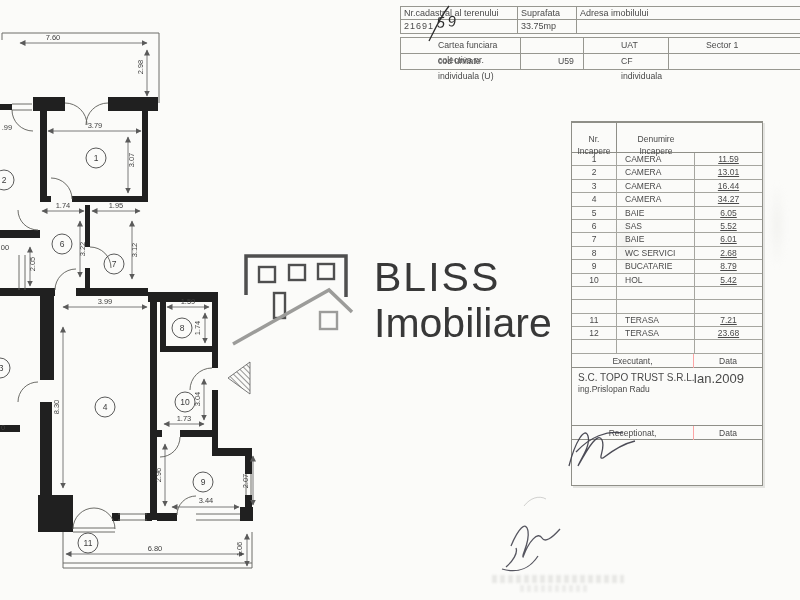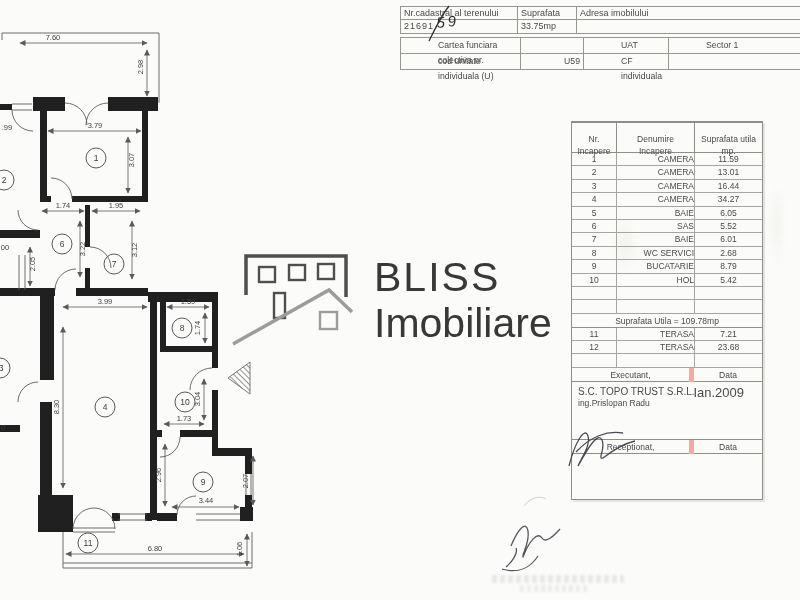--- a/index.html
+++ b/index.html
@@ -16,40 +16,40 @@
   .tblA .cell{padding:0 3px;height:12px;line-height:12px;border-right:1px solid #979790;}
   .tblA .cell:last-child{border-right:none;}
   .tblA .r2 .cell{height:13px;line-height:13px;}
   .tblA .r2 .cell:first-child{letter-spacing:1px;}
 
   .tblB{left:400px;top:37px;width:405px;border:1px solid #979790;font-size:8.7px;z-index:1;}
   .tblB .row{display:grid;grid-template-columns:120px 63px 85px 1fr;}
   .tblB .row.r1{border-bottom:1px solid #979790;}
   .tblB .cell{padding:0 3px;height:15px;line-height:15px;border-right:1px solid #979790;margin-left:34px;}
   .tblB .cell:last-child{border-right:none;}
-  .tblB .cell.ctr{text-align:right;}
+  .tblB .cell.ctr{text-align:left;}
 
   
   .logo1{left:374px;top:254px;font-size:41px;letter-spacing:2px;color:#383838;z-index:1;}
   .logo2{left:374px;top:300px;font-size:41px;letter-spacing:0px;color:#383838;z-index:1;}
 
   
   .rt{left:571px;top:121px;width:192px;border:1px solid #8f8f88;border-top:2px solid #8f8f88;
       background:transparent;font-size:8.5px;z-index:1;box-shadow:2px 2px 0 rgba(160,160,155,.25);}
   .rt .hdr{display:grid;grid-template-columns:45px 78px 1fr;height:30px;border-bottom:1px solid #8f8f88;}
   .rt .hdr div{border-right:1px solid #8f8f88;text-align:center;padding-top:10px;line-height:12px;}
   .rt .hdr div:last-child{border-right:none;}
   .rt .row{display:grid;grid-template-columns:45px 78px 1fr;height:13.4px;border-bottom:1px solid #a6a6a0;}
   .rt .row span{border-right:1px solid #a6a6a0;text-align:center;line-height:13px;display:block;}
-  .rt .row span:nth-child(2){text-align:right;padding-left:8px;}
-  .rt .row span:last-child{border-right:none;}
+  .rt .row span:nth-child(2){text-align:left;padding-left:8px;}
+  .rt .row span:last-child{border-right:none;text-decoration:underline;}
   .rt .merge{height:14px;line-height:14px;text-align:center;border-bottom:1px solid #8f8f88;}
   .rt .merge.tall{height:15px;line-height:15px;}
   .rt .exech{display:grid;grid-template-columns:122px 1fr;height:14px;border-bottom:1px solid #8f8f88;}
-  .rt .exech span{text-align:center;line-height:14px;border-right:5px solid #fca5a5;}
+  .rt .exech span{text-align:center;line-height:14px;border-right:1px solid #fca5a5;}
   .rt .exech span:last-child{border-right:none;}
   .rt .execbox{position:relative;height:58px;border-bottom:1px solid #8f8f88;}
   .rt .execbox .co{position:absolute;left:6px;top:4px;font-size:10px;}
   .rt .execbox .eng{position:absolute;left:6px;top:16px;font-size:8.5px;}
   .rt .execbox .dt{position:absolute;right:18px;top:3px;font-size:13px;}
   .rt .emptybox{height:45px;}
 
   
   .ghost1{left:492px;top:575px;width:132px;height:8px;z-index:2;opacity:.45;filter:blur(1px);
     background:repeating-linear-gradient(90deg,rgba(130,130,125,.35) 0 5px,transparent 5px 8px);}
@@ -99,21 +99,20 @@
     </div>
   </div>
 
   <div class="abs logo1">BLISS</div>
   <div class="abs logo2">Imobiliare</div>
 
   <div class="abs rt">
     <div class="hdr">
       <div><span>Nr.</span><br><span>Incapere</span></div>
       <div><span>Denumire</span><br><span>Incapere</span></div>
-      <div><span>Suprafata utila</span><br><span>mp.</span></div>
     </div>
     <div class="row">
         <span>1</span>
         <span>CAMERA</span>
         <span>11.59</span>
       </div>
     <div class="row">
         <span>2</span>
         <span>CAMERA</span>
         <span>13.01</span>
@@ -161,21 +160,20 @@
     <div class="row">
         <span></span>
         <span></span>
         <span></span>
       </div>
     <div class="row">
         <span></span>
         <span></span>
         <span></span>
       </div>
-    <div class="merge">Suprafata Utila = 109.78mp</div>
     <div class="row">
         <span>11</span>
         <span>TERASA</span>
         <span>7.21</span>
       </div>
     <div class="row">
         <span>12</span>
         <span>TERASA</span>
         <span>23.68</span>
       </div>

